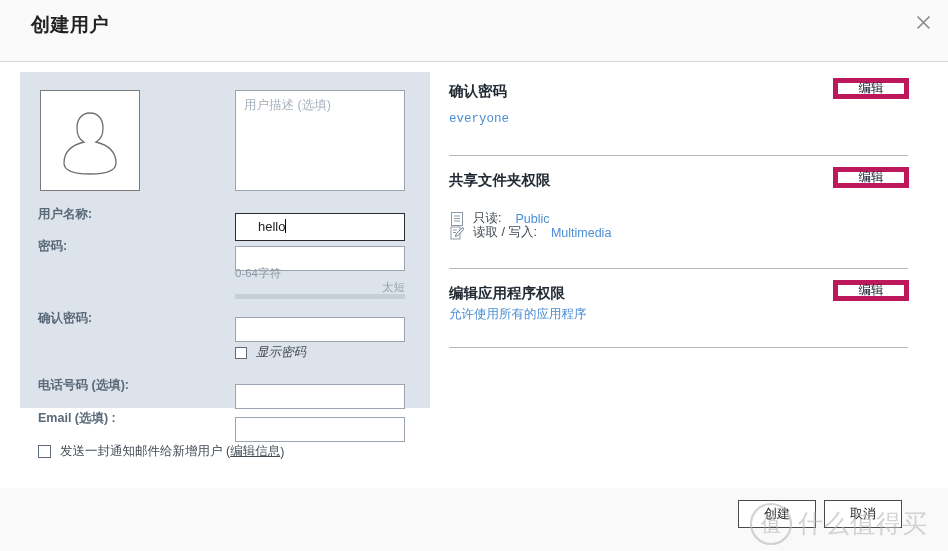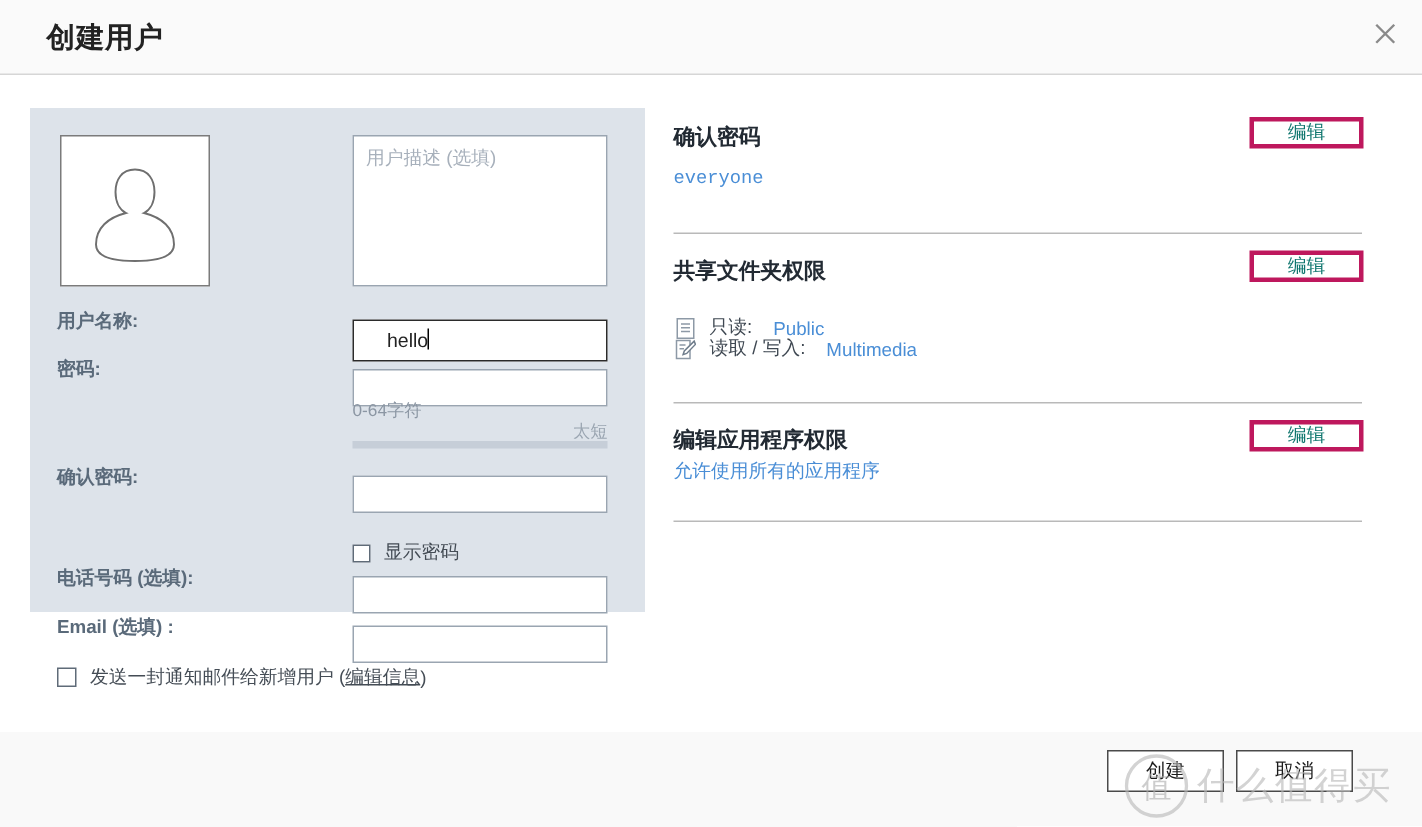--- a/index.html
+++ b/index.html
@@ -12,21 +12,21 @@
   }
   #app {
     position: relative;
     width: 948px; height: 551px;
     background: #ffffff;
   }
 
   
   .titlebar {
     position: absolute; left: 0; top: 0;
-    width: 948px; height: 50px;
+    width: 948px; height: 62px;
     background: #fafafa;
     border-bottom: 1px solid #d6d6d6;
   }
   .dialog-title {
     position: absolute; left: 31px; top: 12px;
     font-size: 19px; font-weight: bold;
     color: #222222;
     letter-spacing: .5px;
   }
   .close-btn {
@@ -128,23 +128,23 @@
     width: 460px; height: 300px;
   }
   .sect-title {
     position: absolute; left: 0;
     font-size: 14.5px; font-weight: bold; color: #222a33;
   }
   .edit-btn {
     position: absolute; right: 0;
     width: 76px; height: 21px;
     background: #ffffff;
-    border: 3px solid #be185d;
+    border: 5px solid #be185d;
     font-size: 12.5px;
-    color: #0f766e;
+    color: #0f172a;
     display: flex; align-items: center; justify-content: center;
     cursor: pointer;
   }
   .blue-link {
     position: absolute; left: 0;
     font-size: 12.5px; color: #4a8ed6;
     cursor: pointer;
     font-family: Liberation Mono, monospace;
   }
   .hr {
@@ -230,21 +230,21 @@
 
     <div class="hint" style="top:194px;">0-64字符</div>
     <div class="strength-label" style="top:208px;">太短</div>
     <div class="strength-bar" style="top:222px;"></div>
 
     <div class="frow" style="top:233px;">
       <div class="flabel" style="top:5px;">确认密码:</div>
       <div class="finput" style="top:0px;"></div>
     </div>
 
-    <div class="checkrow" style="left:215px; top:288px;">
+    <div class="checkrow" style="left:215px; top:272px;font-style:italic;">
       <span class="cbox"></span>
       <span>显示密码</span>
     </div>
 
     <div class="frow" style="top:300px;">
       <div class="flabel" style="top:5px;">电话号码 (选填):</div>
       <div class="finput" style="top:0px;"></div>
     </div>
 
     <div class="frow" style="top:333px;">

